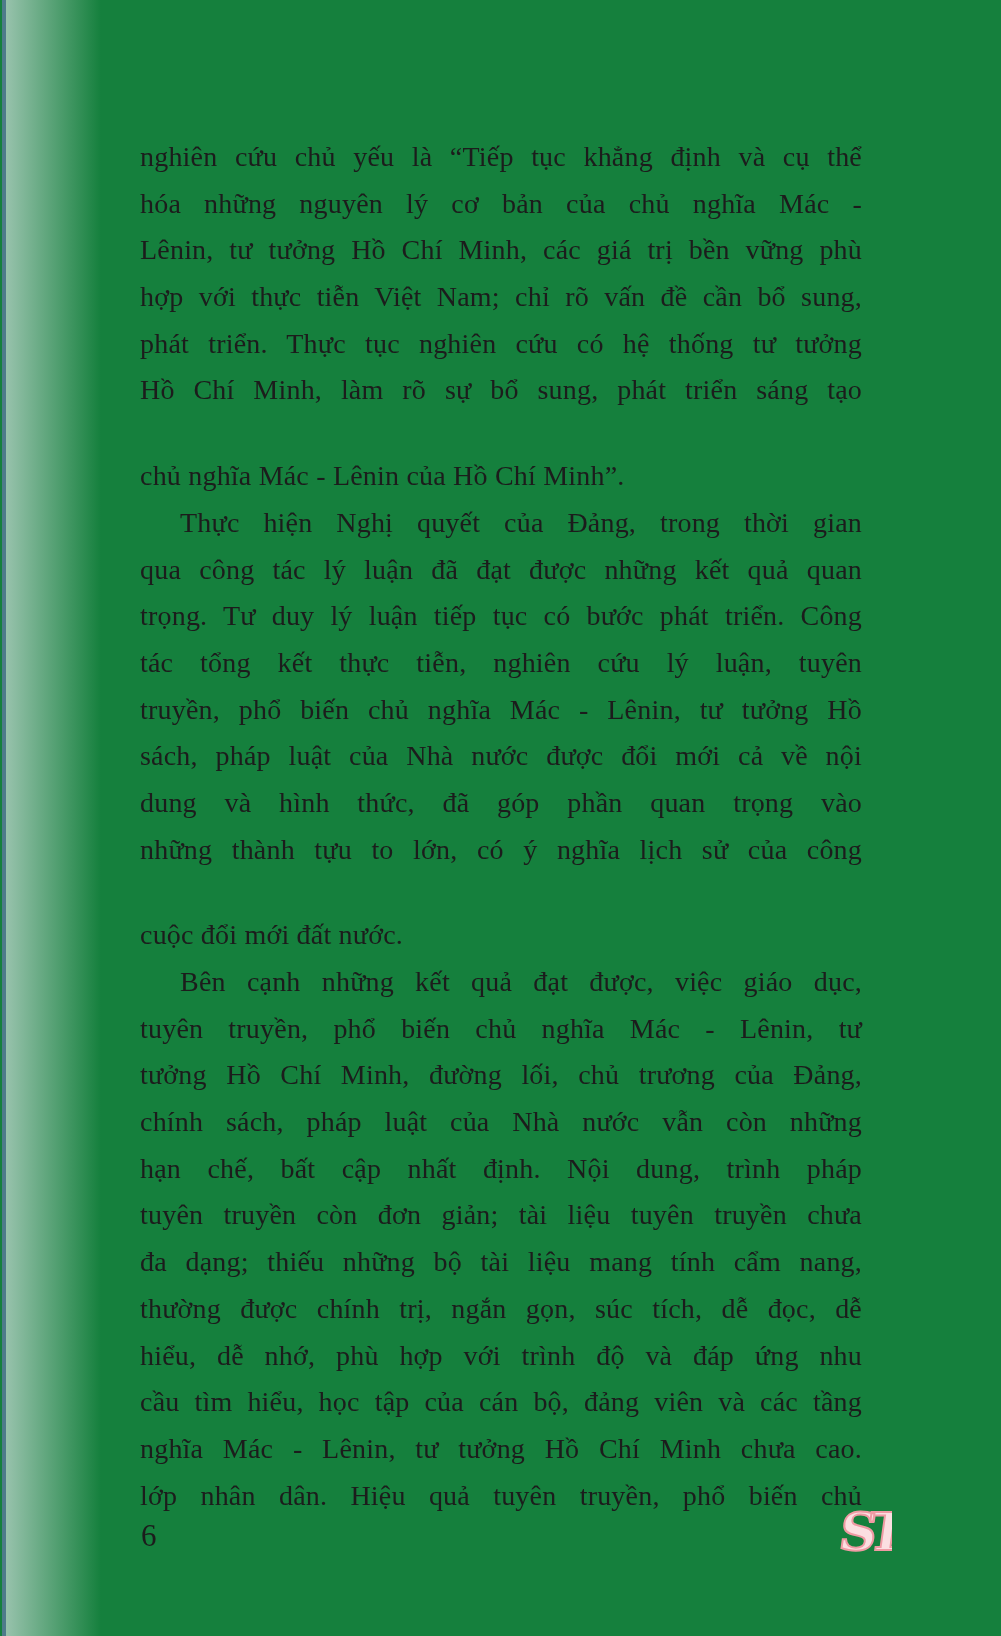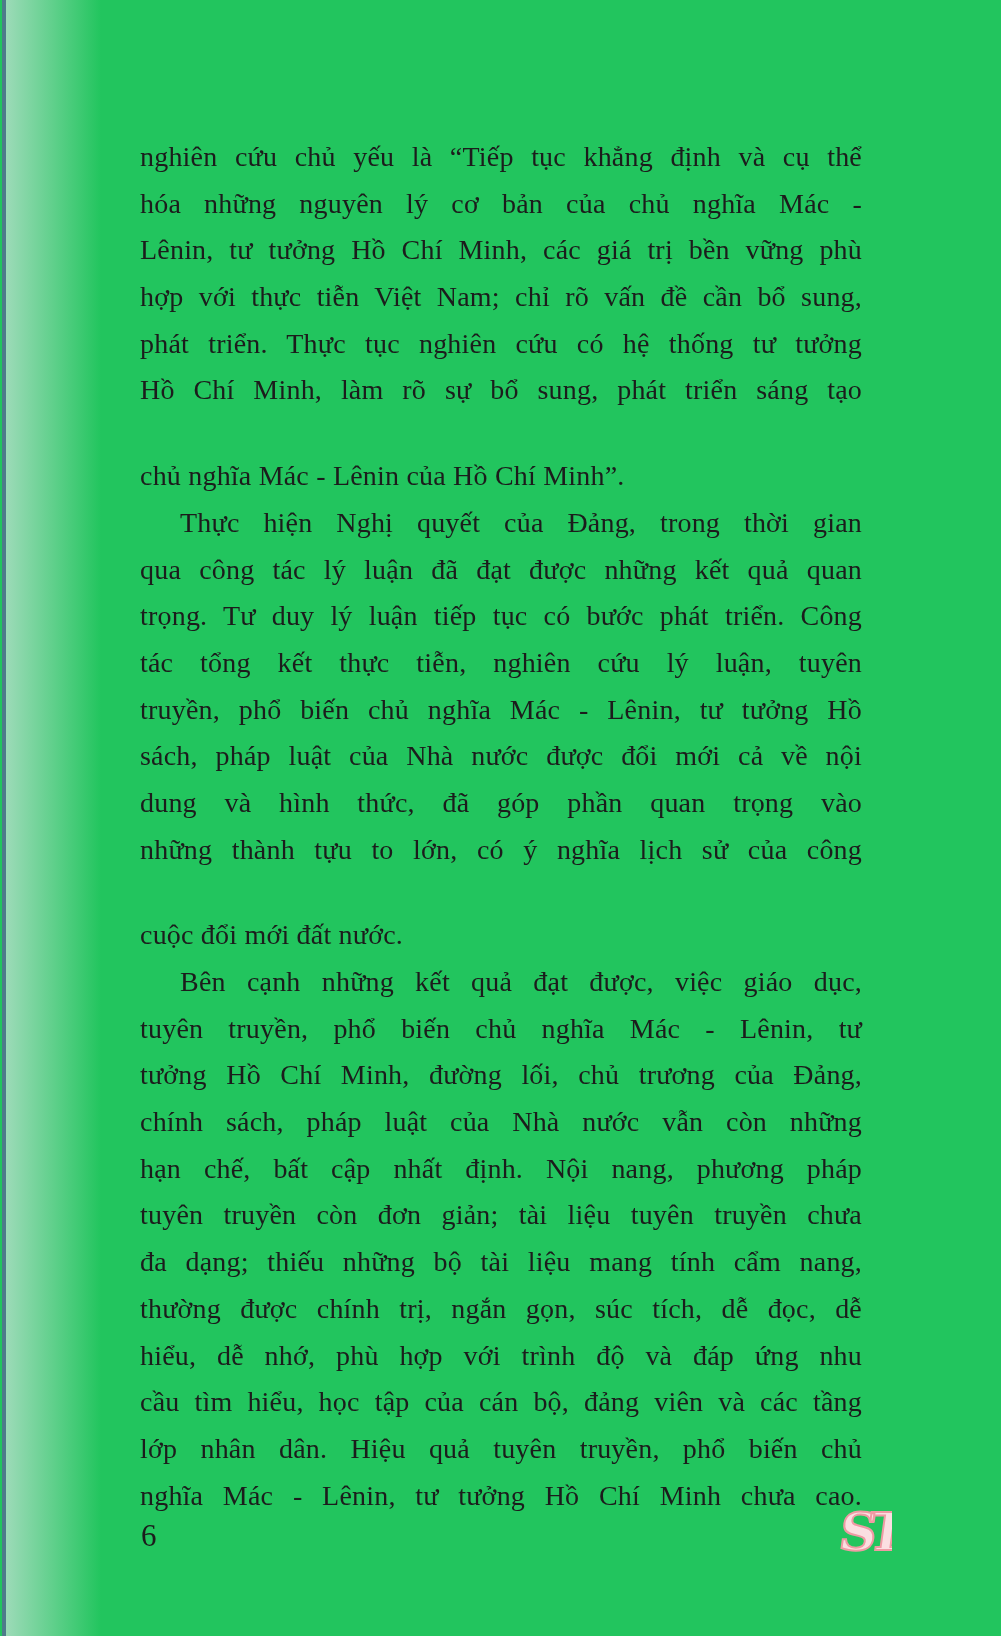--- a/index.html
+++ b/index.html
@@ -4,21 +4,21 @@
 <style>
   html, body {
     margin: 0;
     padding: 0;
     background: #ffffff;
   }
   .page {
     position: relative;
     width: 1001px;
     height: 1636px;
-    background: #22c55e;
+    background: #15803d;
     overflow: hidden;
     font-family: "Liberation Serif", "DejaVu Serif", serif;
     color: #1c1c1c;
   }
   .spine-strip {
     position: absolute;
     left: 2px;
     top: 0;
     width: 4px;
     height: 100%;
@@ -96,28 +96,28 @@
       <div class="line">tác tổng kết thực tiễn, nghiên cứu lý luận, tuyên</div>
       <div class="line">truyền, phổ biến chủ nghĩa Mác - Lênin, tư tưởng Hồ</div>
       <div class="line">sách, pháp luật của Nhà nước được đổi mới cả về nội</div>
       <div class="line">dung và hình thức, đã góp phần quan trọng vào</div>
       <div class="line">những thành tựu to lớn, có ý nghĩa lịch sử của công</div>
       <div class="line end">cuộc đổi mới đất nước.</div>
       <div class="line indent">Bên cạnh những kết quả đạt được, việc giáo dục,</div>
       <div class="line">tuyên truyền, phổ biến chủ nghĩa Mác - Lênin, tư</div>
       <div class="line">tưởng Hồ Chí Minh, đường lối, chủ trương của Đảng,</div>
       <div class="line">chính sách, pháp luật của Nhà nước vẫn còn những</div>
-      <div class="line">hạn chế, bất cập nhất định. Nội nang, phương pháp</div>
+      <div class="line">hạn chế, bất cập nhất định. Nội dung, trình pháp</div>
       <div class="line">tuyên truyền còn đơn giản; tài liệu tuyên truyền chưa</div>
       <div class="line">đa dạng; thiếu những bộ tài liệu mang tính cẩm nang,</div>
       <div class="line">thường được chính trị, ngắn gọn, súc tích, dễ đọc, dễ</div>
       <div class="line">hiểu, dễ nhớ, phù hợp với trình độ và đáp ứng nhu</div>
       <div class="line">cầu tìm hiểu, học tập của cán bộ, đảng viên và các tầng</div>
+      <div class="line">nghĩa Mác - Lênin, tư tưởng Hồ Chí Minh chưa cao.</div>
       <div class="line">lớp nhân dân. Hiệu quả tuyên truyền, phổ biến chủ</div>
-      <div class="line">nghĩa Mác - Lênin, tư tưởng Hồ Chí Minh chưa cao.</div>
     </main>
 
   <div class="page-number">6</div>
 
   <div class="publisher-logo">
     <svg viewBox="0 0 64 62">
       <g transform="skewX(-8) translate(14,0)">
         <text x="2" y="48" font-family="DejaVu Serif, serif" font-size="52" font-weight="bold" letter-spacing="-9" fill="#fbdfe1" stroke="#ef9aa3" stroke-width="2">ST</text>
       </g>
     </svg>

